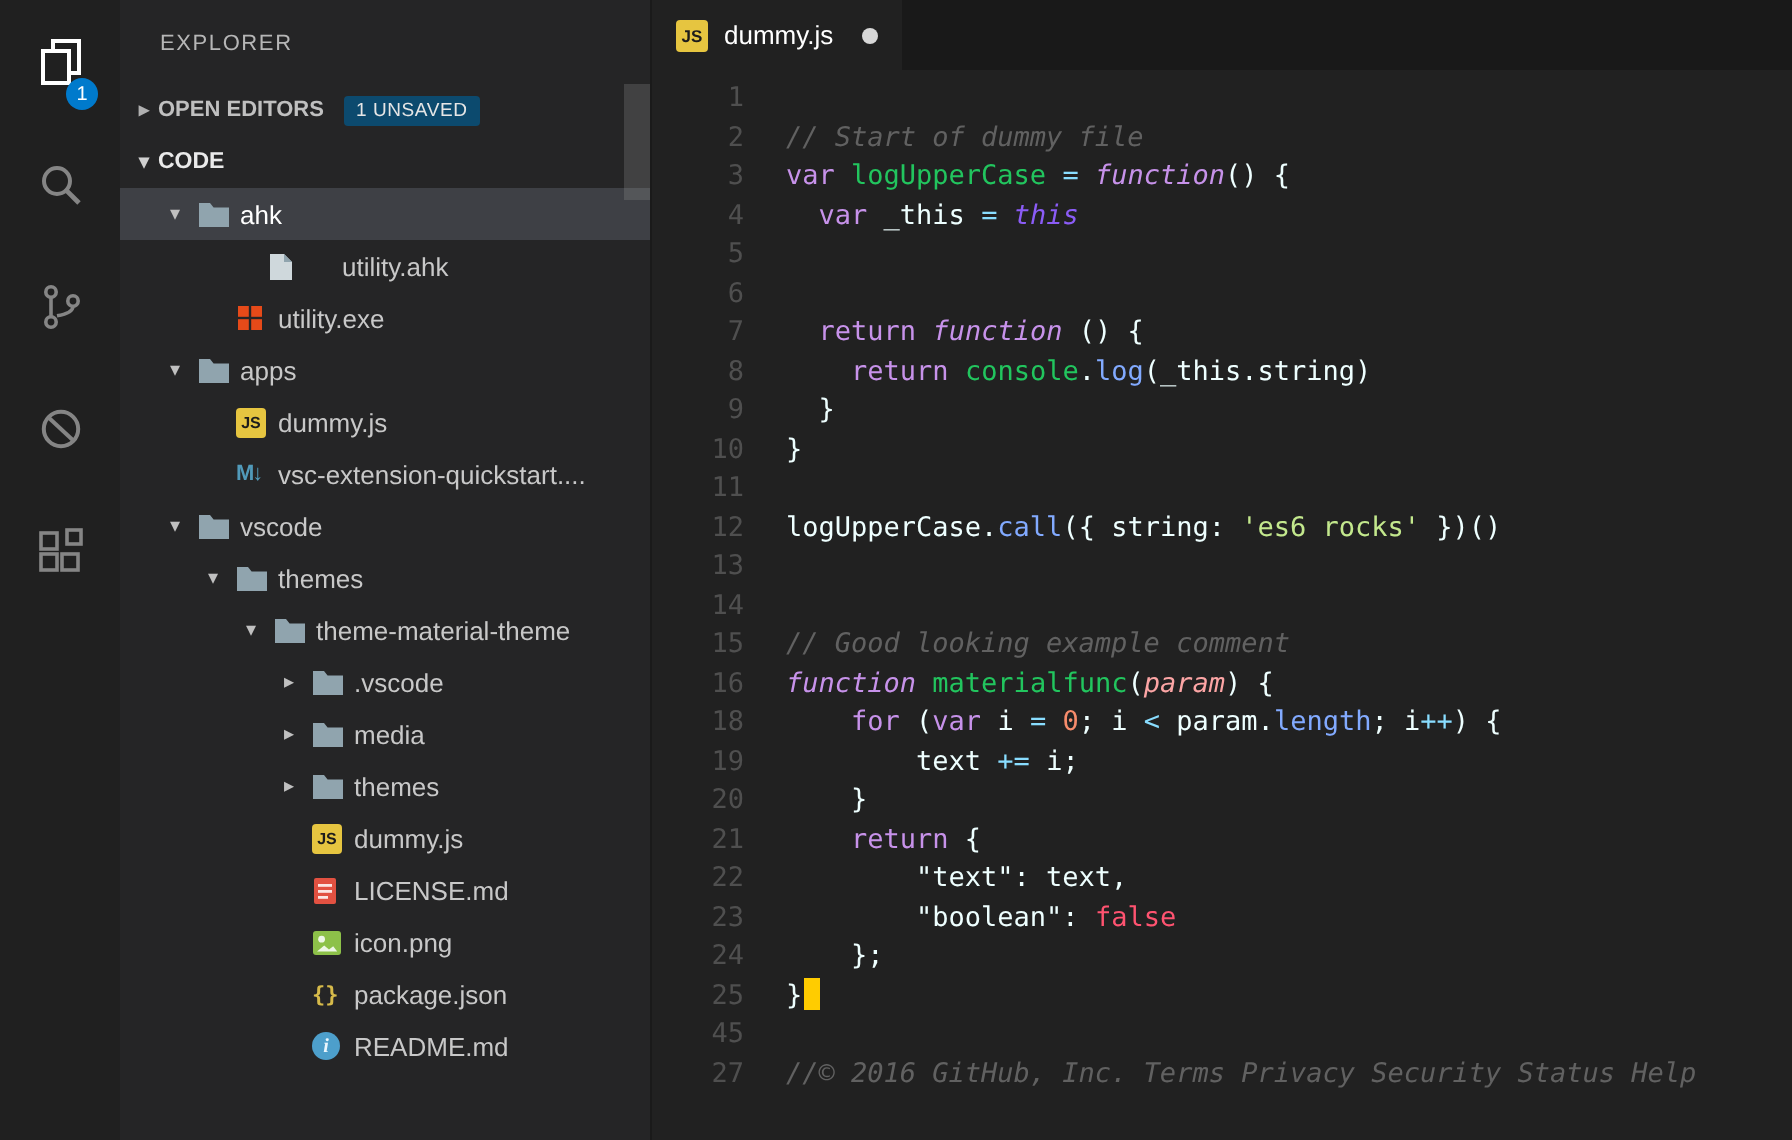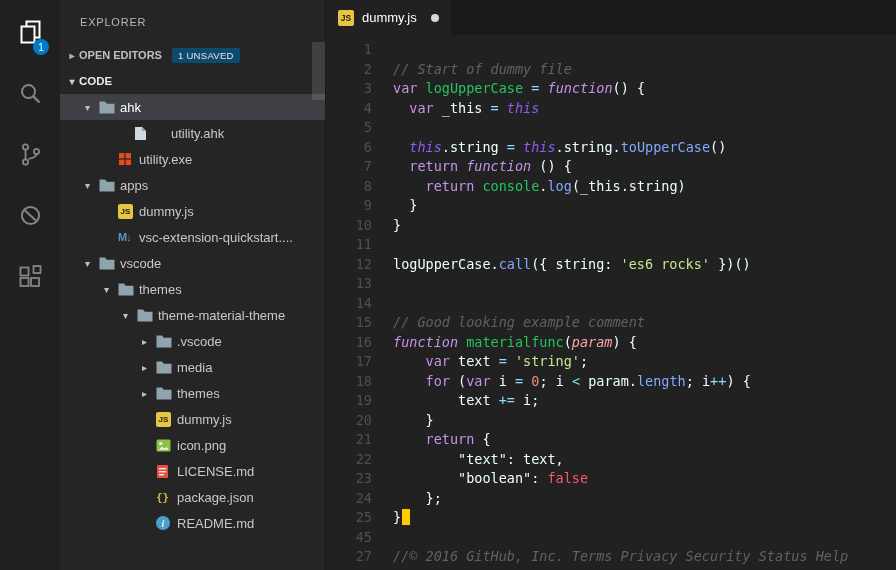--- a/index.html
+++ b/index.html
@@ -228,43 +228,43 @@
         <div class="tree-row" style="padding-left: 82px;">
           <span class="twisty"></span>
           <span class="fi">
             <b class="js-badge">JS</b>
           </span>
           <span class="tree-label">dummy.js</span>
         </div>
         <div class="tree-row" style="padding-left: 82px;">
           <span class="twisty"></span>
           <span class="fi">
-            <svg width="15" height="13" viewBox="0 0 15 13">
-              <rect x="0.5" y="0.5" width="14" height="12" rx="1.5" fill="#8dc149"></rect>
-              <circle cx="4.8" cy="4.6" r="1.7" fill="#eef7e6"></circle>
-              <path d="M2.5 10.8 l3.6 -3.1 2.4 2 2.1 -1.6 2 2.7 z" fill="#eef7e6"></path>
-            </svg>
-          </span>
-          <span class="tree-label">icon.png</span>
-        </div>
-        <div class="tree-row" style="padding-left: 82px;">
-          <span class="twisty"></span>
-          <span class="fi">
             <svg width="13" height="15" viewBox="0 0 13 15">
               <rect x="1" y="1" width="11" height="13" rx="1" fill="#e25141"></rect>
               <rect x="3" y="4" width="7" height="1.4" fill="#ffffff" opacity="0.85"></rect>
               <rect x="3" y="7" width="7" height="1.4" fill="#ffffff" opacity="0.85"></rect>
               <rect x="3" y="10" width="5" height="1.4" fill="#ffffff" opacity="0.85"></rect>
             </svg>
           </span>
           <span class="tree-label">LICENSE.md</span>
         </div>
         <div class="tree-row" style="padding-left: 82px;">
           <span class="twisty"></span>
           <span class="fi">
+            <svg width="15" height="13" viewBox="0 0 15 13">
+              <rect x="0.5" y="0.5" width="14" height="12" rx="1.5" fill="#8dc149"></rect>
+              <circle cx="4.8" cy="4.6" r="1.7" fill="#eef7e6"></circle>
+              <path d="M2.5 10.8 l3.6 -3.1 2.4 2 2.1 -1.6 2 2.7 z" fill="#eef7e6"></path>
+            </svg>
+          </span>
+          <span class="tree-label">icon.png</span>
+        </div>
+        <div class="tree-row" style="padding-left: 82px;">
+          <span class="twisty"></span>
+          <span class="fi">
             <b class="json-badge">{}</b>
           </span>
           <span class="tree-label">package.json</span>
         </div>
         <div class="tree-row" style="padding-left: 82px;">
           <span class="twisty"></span>
           <span class="fi">
             <b class="info-badge">i</b>
           </span>
           <span class="tree-label">README.md</span>
@@ -299,21 +299,20 @@
         <div class="code-line">
           <span class="line-num">4</span>
           <span class="line-content"><span class="tok-txt">  </span><span class="tok-kw">var</span><span class="tok-txt"> _this </span><span class="tok-op">=</span><span class="tok-txt"> </span><span class="tok-this">this</span></span>
         </div>
         <div class="code-line">
           <span class="line-num">5</span>
           <span class="line-content"></span>
         </div>
         <div class="code-line">
           <span class="line-num">6</span>
-          <span class="line-content"><span class="tok-txt">  </span><span class="tok-this">this</span><span class="tok-txt">.string </span><span class="tok-op">=</span><span class="tok-txt"> </span><span class="tok-this">this</span><span class="tok-txt">.string.</span><span class="tok-call">toUpperCase</span><span class="tok-txt">()</span></span>
         </div>
         <div class="code-line">
           <span class="line-num">7</span>
           <span class="line-content"><span class="tok-txt">  </span><span class="tok-kw">return</span><span class="tok-txt"> </span><span class="tok-kwi">function</span><span class="tok-txt"> () {</span></span>
         </div>
         <div class="code-line">
           <span class="line-num">8</span>
           <span class="line-content"><span class="tok-txt">    </span><span class="tok-kw">return</span><span class="tok-txt"> </span><span class="tok-fndef">console</span><span class="tok-txt">.</span><span class="tok-call">log</span><span class="tok-txt">(_this.string)</span></span>
         </div>
         <div class="code-line">
@@ -342,24 +341,20 @@
         </div>
         <div class="code-line">
           <span class="line-num">15</span>
           <span class="line-content"><span class="tok-cmt">// Good looking example comment</span></span>
         </div>
         <div class="code-line">
           <span class="line-num">16</span>
           <span class="line-content"><span class="tok-kwi">function</span><span class="tok-txt"> </span><span class="tok-fndef">materialfunc</span><span class="tok-txt">(</span><span class="tok-param">param</span><span class="tok-txt">) {</span></span>
         </div>
         <div class="code-line">
-          <span class="line-num">17</span>
-          <span class="line-content"><span class="tok-txt">    </span><span class="tok-kw">var</span><span class="tok-txt"> text </span><span class="tok-op">=</span><span class="tok-txt"> </span><span class="tok-str">'string'</span><span class="tok-txt">;</span></span>
-        </div>
-        <div class="code-line">
           <span class="line-num">18</span>
           <span class="line-content"><span class="tok-txt">    </span><span class="tok-kw">for</span><span class="tok-txt"> (</span><span class="tok-kw">var</span><span class="tok-txt"> i </span><span class="tok-op">=</span><span class="tok-txt"> </span><span class="tok-num">0</span><span class="tok-txt">; i </span><span class="tok-op">&lt;</span><span class="tok-txt"> param.</span><span class="tok-call">length</span><span class="tok-txt">; i</span><span class="tok-op">++</span><span class="tok-txt">) {</span></span>
         </div>
         <div class="code-line">
           <span class="line-num">19</span>
           <span class="line-content"><span class="tok-txt">        text </span><span class="tok-op">+=</span><span class="tok-txt"> i;</span></span>
         </div>
         <div class="code-line">
           <span class="line-num">20</span>
           <span class="line-content"><span class="tok-txt">    }</span></span>

